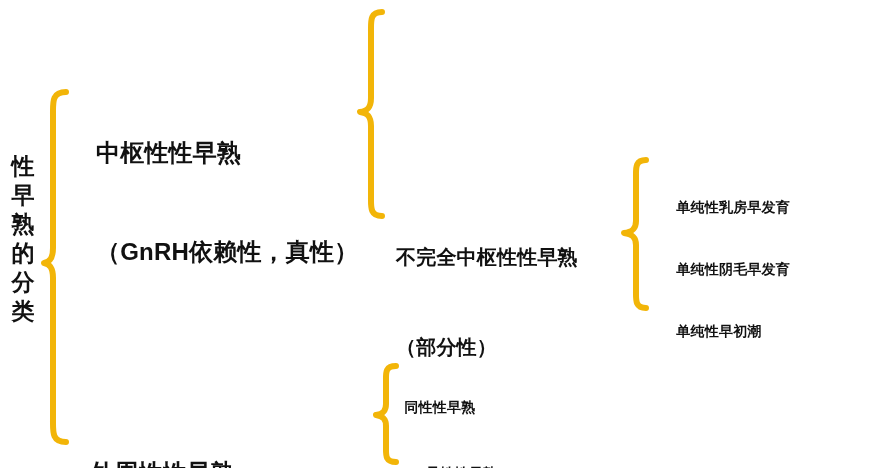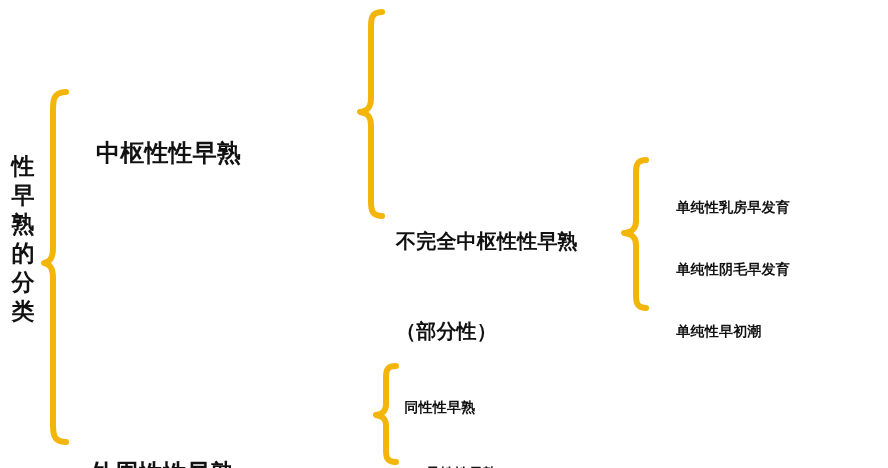--- a/index.html
+++ b/index.html
@@ -62,35 +62,36 @@
 的
 分
 类</div>
 
   <svg class="brace" style="left:40px; top:88px;" width="30" height="358" viewBox="0 0 30 358">
     <path d="M26 4 C12 4 13 14 13 26 L13 160 C13 170 10 174 4 175 C10 176 13 180 13 190 L13 332 C13 344 12 354 26 354" stroke="#F2B508" stroke-width="6"></path>
   </svg>
 
   <div class="node-text lvl2" style="left:96px; top:70px;">
     <div>中枢性性早熟</div>
+    <div>（GnRH依赖性，真性）</div>
   </div>
 
   <div class="node-text lvl2" style="left:90px; top:390px;">
     <div>外周性性早熟</div>
     
   </div>
 
   <svg class="brace" style="left:356px; top:8px;" width="30" height="212" viewBox="0 0 30 212">
     <path d="M26 4 C14 4 15 13 15 23 L15 90 C15 99 12 103 4 104 C12 105 15 109 15 118 L15 189 C15 199 14 208 26 208" stroke="#F2B508" stroke-width="6"></path>
   </svg>
 
 
 
 
-  <div class="node-text lvl3" style="left:396px; top:166px;">
+  <div class="node-text lvl3" style="left:396px; top:182px;">
     <div>不完全中枢性性早熟</div>
     <div>（部分性）</div>
   </div>
 
   <svg class="brace" style="left:620px; top:156px;" width="30" height="156" viewBox="0 0 30 156">
     <path d="M26 4 C15 4 16 12 16 21 L16 65 C16 73 12 76 4 77 C12 78 16 81 16 89 L16 135 C16 144 15 152 26 152" stroke="#F2B508" stroke-width="6"></path>
   </svg>
 
   <div class="node-text lvl4" style="left:660px; top:162px;">
     <span>单纯性乳房早发育</span>

